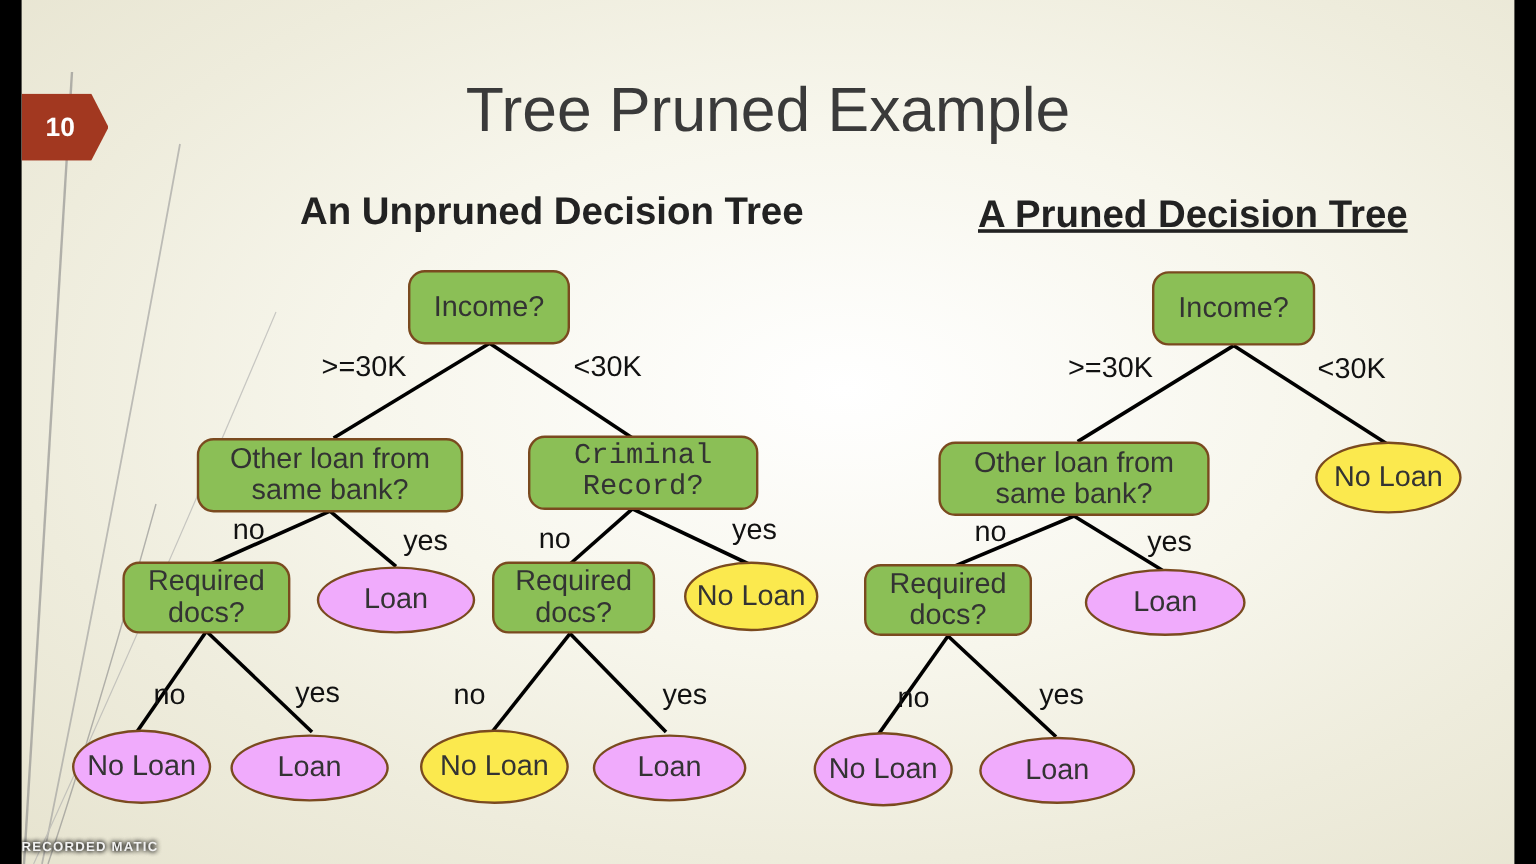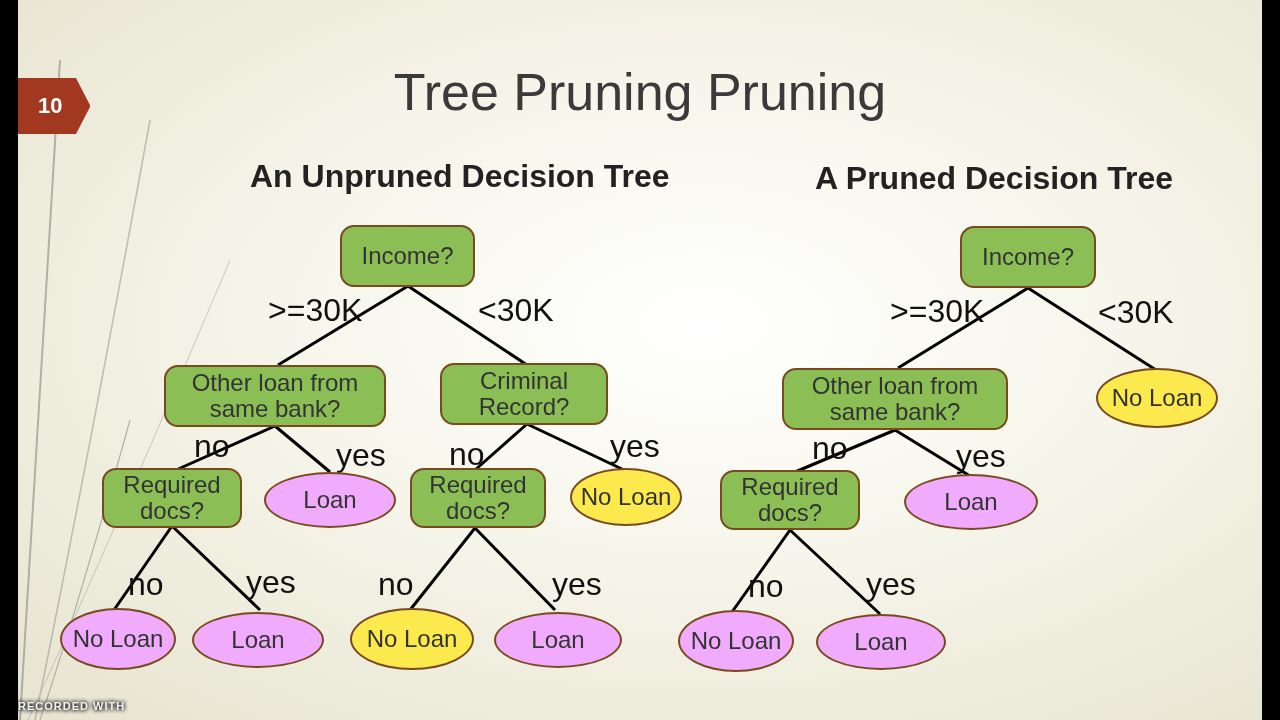--- a/index.html
+++ b/index.html
@@ -65,21 +65,21 @@
     line-height: 1.1;
     padding: 4px 8px;
     box-sizing: border-box;
   }
   .rect { border-radius: 14px; background: #8bbf56; }
   .ell-green { border-radius: 50%; background: #f0abfc; }
   .ell-yellow { border-radius: 50%; background: #fbe94e; }
 
   .edge-label {
     position: absolute;
-    font-size: 32px;
+    font-size: 24px;
     color: #111;
   }
 
   svg.lines {
     position: absolute; left:0; top:0;
     width: 1280px; height: 720px;
     pointer-events: none;
   }
   svg.lines line { stroke: #000; stroke-width: 3; }
 
@@ -124,24 +124,24 @@
   <path d="M 20 720 Q 40 400 60 60" stroke="#888" stroke-width="2" fill="none"></path>
   <path d="M 35 720 Q 90 450 150 120" stroke="#999" stroke-width="1.5" fill="none"></path>
   <path d="M 28 720 Q 120 520 230 260" stroke="#aaa" stroke-width="1" fill="none"></path>
   <path d="M 40 720 Q 80 600 130 420" stroke="#888" stroke-width="1.2" fill="none"></path>
 </svg>
 
 <div class="slide-badge">
   <span>10</span>
 </div>
 
-<div class="title">Tree Pruning Pruning</div>
+<div class="title">Tree Pruned Example</div>
 
 <div class="subtitle" style="left:250px; top:158px;">An Unpruned Decision Tree</div>
-<div class="subtitle" style="left:815px; top:160px;">A Pruned Decision Tree</div>
+<div class="subtitle" style="left:815px; top:160px;text-decoration:underline;">A Pruned Decision Tree</div>
 
 <div class="stage">
 
   <svg class="lines">
 
     <line x1="408" y1="286" x2="278" y2="365"></line>
 
     <line x1="408" y1="286" x2="527" y2="365"></line>
 
     <line x1="275" y1="426" x2="176" y2="470"></line>
@@ -160,21 +160,21 @@
 
     <line x1="475" y1="528" x2="555" y2="610"></line>
   </svg>
 
   <div class="node rect" style="left:340px; top:225px; width:135px; height:62px;">Income?</div>
 
   <div class="edge-label" style="left:268px; top:292px;">&gt;=30K</div>
   <div class="edge-label" style="left:478px; top:292px;">&lt;30K</div>
 
   <div class="node rect" style="left:164px; top:365px; width:222px; height:62px;">Other loan from same bank?</div>
-  <div class="node rect" style="left:440px; top:363px; width:168px; height:62px;">Criminal Record?</div>
+  <div class="node rect" style="left:440px; top:363px; width:192px; height:62px;font-family:Liberation Mono, monospace;">Criminal Record?</div>
 
   <div class="edge-label" style="left:194px; top:428px;">no</div>
   <div class="edge-label" style="left:336px; top:437px;">yes</div>
   <div class="edge-label" style="left:449px; top:436px;">no</div>
   <div class="edge-label" style="left:610px; top:428px;">yes</div>
 
   <div class="node rect" style="left:102px; top:468px; width:140px; height:60px;">Required docs?</div>
   <div class="node ell-green" style="left:264px; top:472px; width:132px; height:56px;">Loan</div>
   <div class="node rect" style="left:410px; top:468px; width:136px; height:60px;">Required docs?</div>
   <div class="node ell-yellow" style="left:570px; top:468px; width:112px; height:58px;">No Loan</div>
@@ -220,14 +220,14 @@
 
   <div class="edge-label" style="left:748px; top:568px;">no</div>
   <div class="edge-label" style="left:866px; top:566px;">yes</div>
 
   <div class="node ell-green" style="left:678px; top:610px; width:116px; height:62px;">No Loan</div>
   <div class="node ell-green" style="left:816px; top:614px; width:130px; height:56px;">Loan</div>
 
 </div>
 
 <div class="watermark">
-  <span class="rec">RECORDED WITH</span>
+  <span class="rec">RECORDED MATIC</span>
 </div>
 
 </body></html>

